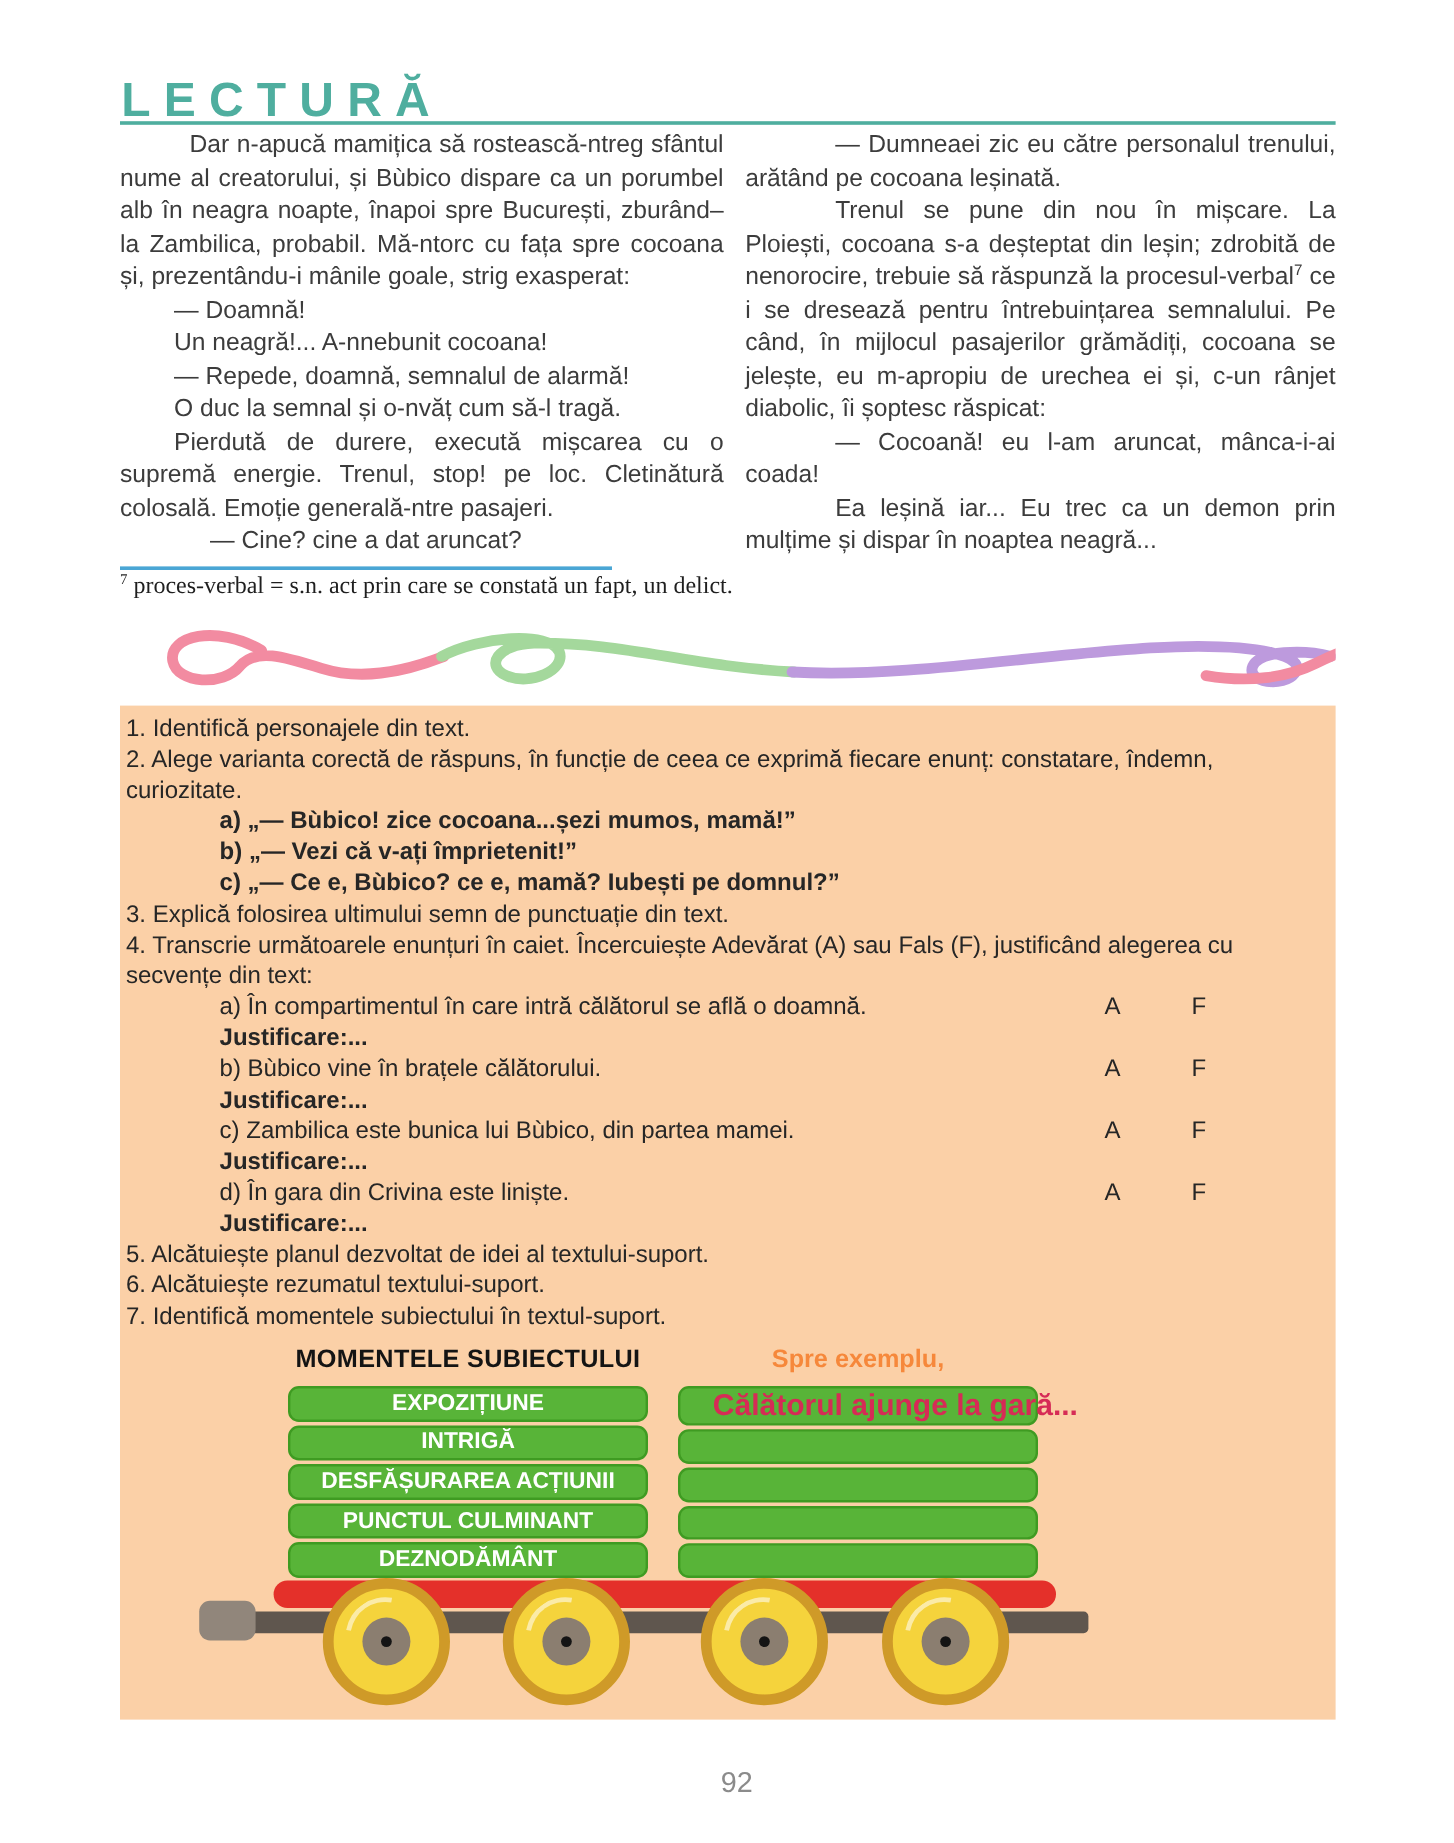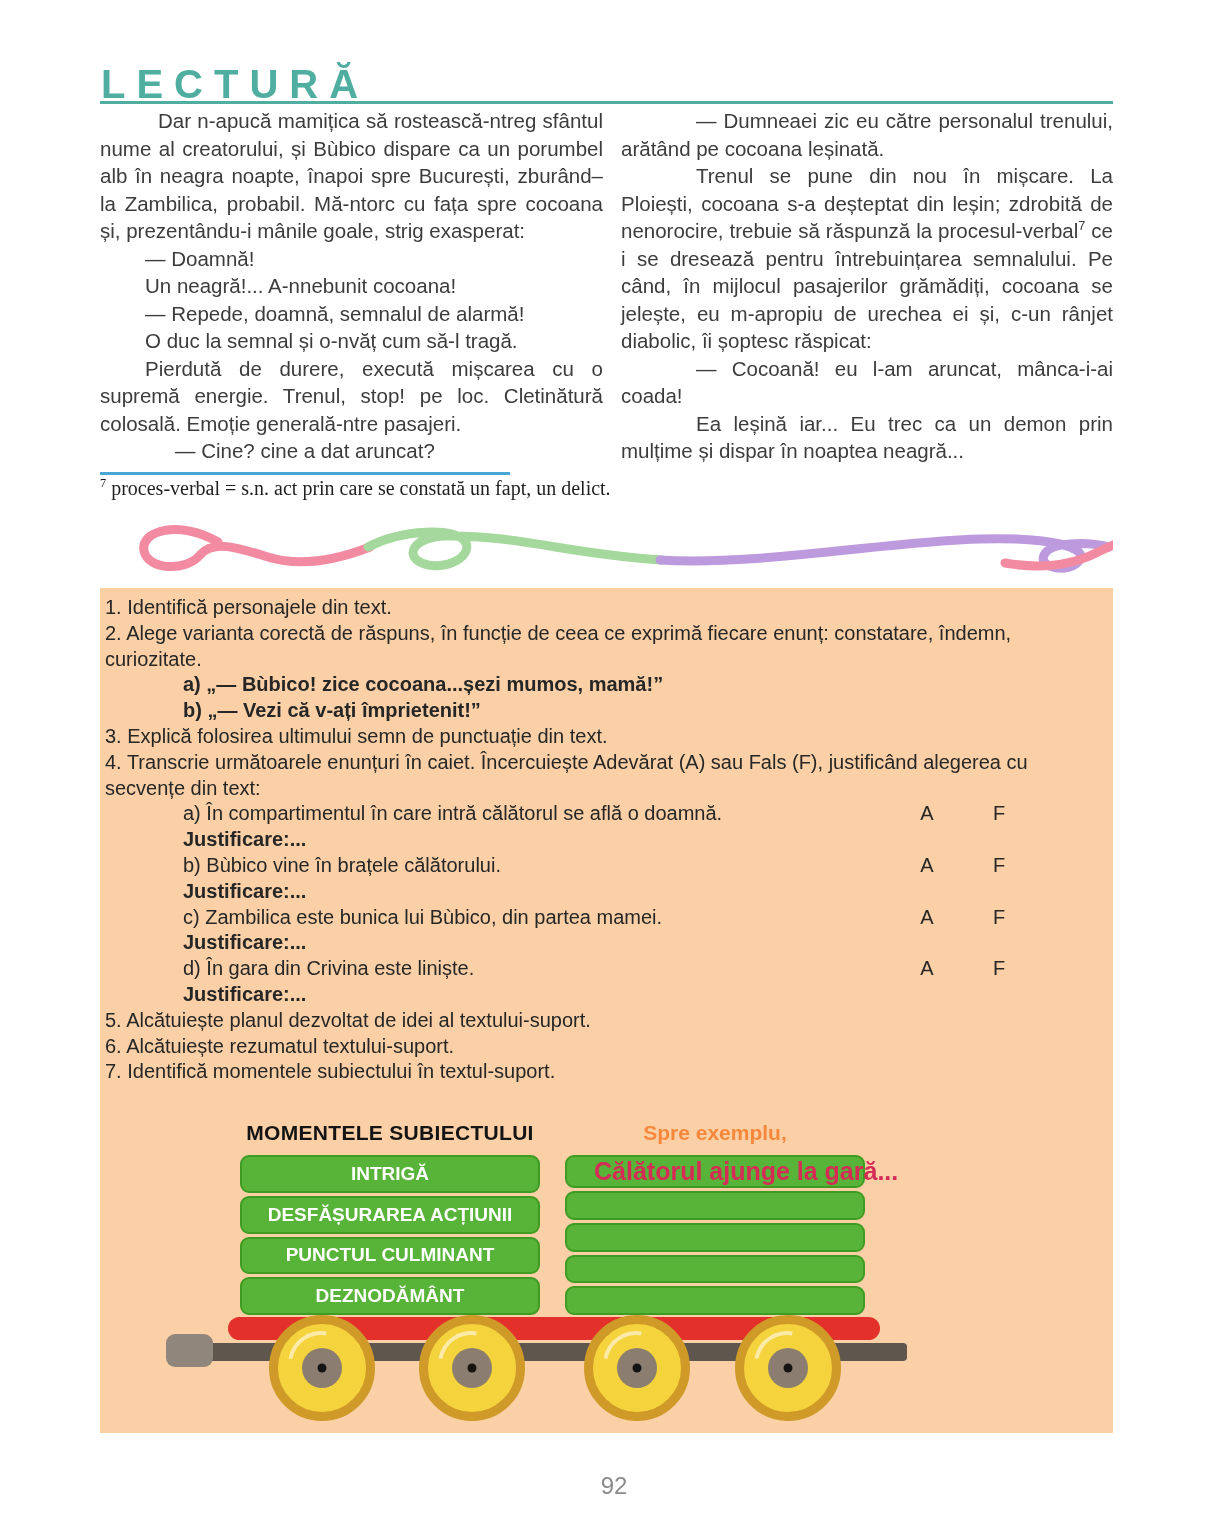--- a/index.html
+++ b/index.html
@@ -113,20 +113,21 @@
     <path d="M560,40 C660,46 790,21 880,19 C950,17 990,27 979,41 C970,53 938,49 944,35 C950,22 986,21 1009,27" fill="none" stroke="#bd9add" stroke-width="9" stroke-linecap="round"></path>
     <path d="M905,43 C940,49 972,45 996,33 C1020,21 1048,11 1066,17 C1084,24 1082,43 1064,46 C1048,49 1042,33 1057,27" fill="none" stroke="#f28ba1" stroke-width="9" stroke-linecap="round"></path>
   </svg>
 
   <div class="panel">
     <div class="ex-wrap">
       <p class="ex-row">1. Identifică personajele din text.</p>
       <p class="ex-row">2. Alege varianta corectă de răspuns, în funcție de ceea ce exprimă fiecare enunț: constatare, îndemn, curiozitate.</p>
       <p class="ex-row sub">a) „— Bùbico! zice cocoana...șezi mumos, mamă!”</p>
       <p class="ex-row sub">b) „— Vezi că v-ați împrietenit!”</p>
+      <p class="ex-row sub">c) „— Ce e, Bùbico? ce e, mamă? Iubești pe domnul?”</p>
       <p class="ex-row">3. Explică folosirea ultimului semn de punctuație din text.</p>
       <p class="ex-row">4. Transcrie următoarele enunțuri în caiet. Încercuiește Adevărat (A) sau Fals (F), justificând alegerea cu secvențe din text:</p>
       <div class="ex-row af">
         <span class="t">a) În compartimentul în care intră călătorul se află o doamnă.</span>
         <span class="a">A</span>
         <span class="f">F</span>
       </div>
       <p class="ex-row sub">Justificare:...</p>
       <div class="ex-row af">
         <span class="t">b) Bùbico vine în brațele călătorului.</span>
@@ -149,20 +150,21 @@
       <p class="ex-row">5. Alcătuiește planul dezvoltat de idei al textului-suport.</p>
       <p class="ex-row">6. Alcătuiește rezumatul textului-suport.</p>
       <p class="ex-row">7. Identifică momentele subiectului în textul-suport.</p>
     </div>
 
     <div class="train">
       <div class="d-title-left">MOMENTELE SUBIECTULUI</div>
       <div class="d-title-right">Spre exemplu,</div>
 
       <div class="wagon lft">
+        <div class="seg">EXPOZIȚIUNE</div>
         <div class="seg">INTRIGĂ</div>
         <div class="seg">DESFĂȘURAREA ACȚIUNII</div>
         <div class="seg">PUNCTUL CULMINANT</div>
         <div class="seg">DEZNODĂMÂNT</div>
       </div>
 
       <div class="wagon rgt">
         <div class="seg example">Călătorul ajunge la gară...</div>
         <div class="seg"></div>
         <div class="seg"></div>

